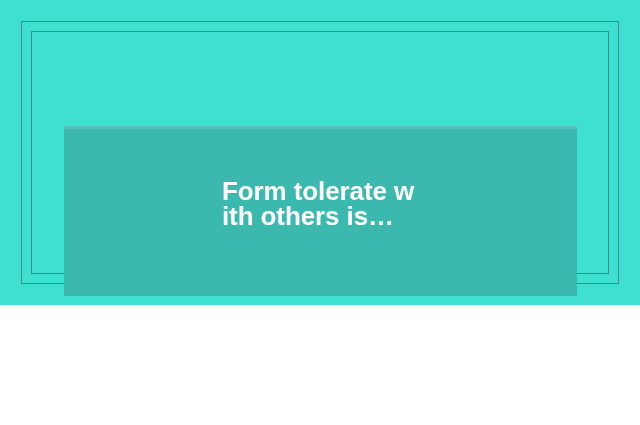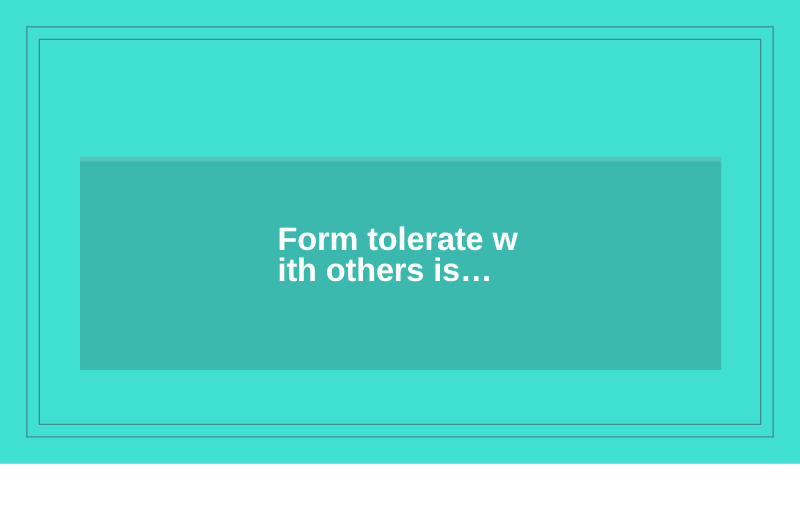--- a/index.html
+++ b/index.html
@@ -10,21 +10,21 @@
   body {
     width: 640px;
     height: 425px;
     overflow: hidden;
     font-family: "Liberation Sans", sans-serif;
   }
 
   #canvas {
     position: relative;
     width: 640px;
-    height: 371px;
+    height: 305px;
     background: #3fdfd2;
     box-sizing: border-box;
   }
 
   
   .frame-rule {
     position: absolute;
     border-style: solid;
     border-width: 1px;
     border-color: #3e8c8c;

